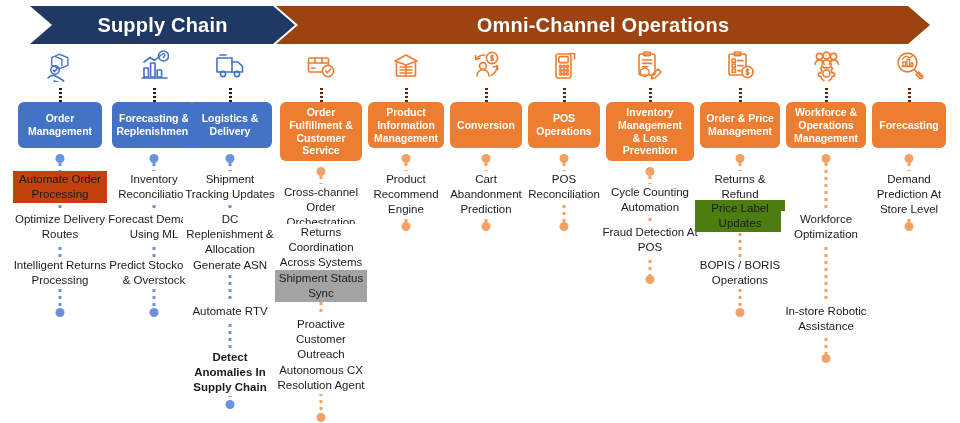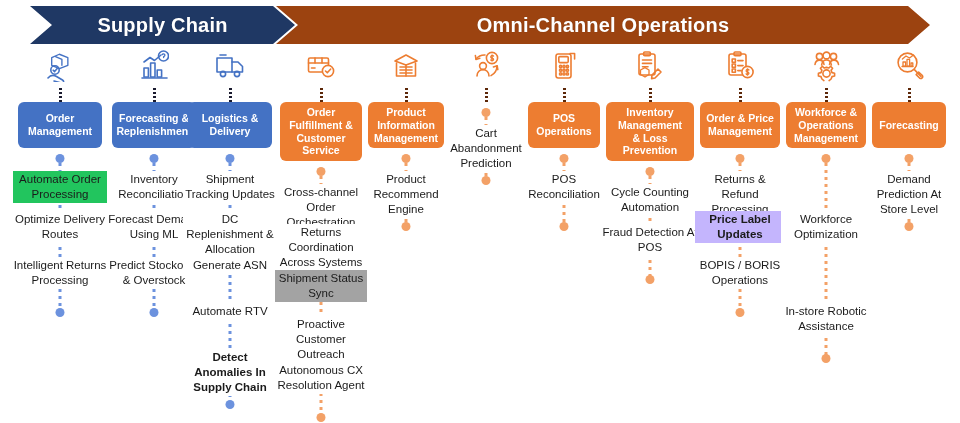--- a/index.html
+++ b/index.html
@@ -122,21 +122,21 @@
         <div class="cat-box blue">
           <div>
             <div>Order</div>
             <div>Management</div>
           </div>
         </div>
         <div class="spine blue" style="height: 171px;">
           <div class="line" style="top: 8px; height: 159px;"></div>
           <div class="dot" style="top: 6px;"></div>
           <div class="dot" style="top: 160px;"></div>
-          <div class="item" style="position: absolute; left: -5px; width: 94px; top: 23px; background: #22c55e; padding: 1px 0px; text-align: center;">Automate Order Processing</div>
+          <div class="item" style="position: absolute; left: -5px; width: 94px; top: 23px; background: #c2410c; padding: 1px 0px; text-align: center;">Automate Order Processing</div>
           <div class="item" style="position: absolute; left: -5px; width: 94px; top: 63px; background: rgb(255, 255, 255); padding: 1px 0px;">Optimize Delivery Routes</div>
           <div class="item" style="position: absolute; left: -5px; width: 94px; top: 109px; background: rgb(255, 255, 255); padding: 1px 0px;">Intelligent Returns Processing</div>
         </div>
       </div>
       <div class="col" style="left: 112px; width: 84px;">
         <div class="icon-wrap">
           <svg width="30" height="32" viewBox="0 0 30 32">
             <g stroke="#4472C4" fill="none" stroke-width="1.6" stroke-linecap="round" stroke-linejoin="round">
               <path d="M3 28 L28 28"></path>
               <rect x="5" y="18" width="4.4" height="9"></rect>
@@ -275,20 +275,25 @@
               <path d="M6 26 c0 -4 3 -6.4 6 -6.4 s6 2.4 6 6.4"></path>
               <path d="M5 9 a11 11 0 0 1 9 -4"></path>
               <path d="M4.4 5.5 L5 9.4 L8.8 8.3"></path>
               <path d="M26 16 a11 11 0 0 1 -6 9.6"></path>
               <path d="M26.8 19.6 L26.2 15.8 L22.4 16.9"></path>
             </g>
           </svg>
         </div>
         <div class="stem orange">
           <i></i>
+        </div>
+        <div class="cat-box orange">
+          <div>
+            <div>Conversion</div>
+          </div>
         </div>
         <div class="spine orange" style="height: 85px;">
           <div class="line" style="top: 8px; height: 73px;"></div>
           <div class="dot" style="top: 6px;"></div>
           <div class="dot" style="top: 74px;"></div>
           <div class="item" style="position: absolute; left: -5px; width: 82px; top: 23px; background: rgb(255, 255, 255); padding: 1px 0px;">Cart Abandonment Prediction</div>
         </div>
       </div>
       <div class="col" style="left: 528px; width: 72px;">
         <div class="icon-wrap">
@@ -383,21 +388,21 @@
           <div>
             <div>Order &amp; Price</div>
             <div>Management</div>
           </div>
         </div>
         <div class="spine orange" style="height: 171px;">
           <div class="line" style="top: 8px; height: 159px;"></div>
           <div class="dot" style="top: 6px;"></div>
           <div class="dot" style="top: 160px;"></div>
           <div class="item" style="position: absolute; left: -5px; width: 90px; top: 23px; background: rgb(255, 255, 255); padding: 1px 0px;">Returns &amp; Refund Processing</div>
-          <div class="item" style="position: absolute; left: -5px; width: 90px; top: 63px; background: #c4b5fd; padding: 1px 0px; font-weight: bold;">Price Label Updates</div>
+          <div class="item" style="position: absolute; left: -5px; width: 90px; top: 52px; background: #4d7c0f; padding: 1px 0px;">Price Label Updates</div>
           <div class="item" style="position: absolute; left: -5px; width: 90px; top: 109px; background: rgb(255, 255, 255); padding: 1px 0px;">BOPIS / BORIS Operations</div>
         </div>
       </div>
       <div class="col" style="left: 786px; width: 80px;">
         <div class="icon-wrap">
           <svg width="30" height="32" viewBox="0 0 30 32">
             <g stroke="#ED7D31" fill="none" stroke-width="1.6" stroke-linecap="round" stroke-linejoin="round">
               <circle cx="8.5" cy="6.5" r="3.1"></circle>
               <circle cx="15.5" cy="5.5" r="3.4"></circle>
               <circle cx="22.5" cy="6.5" r="3.1"></circle>

